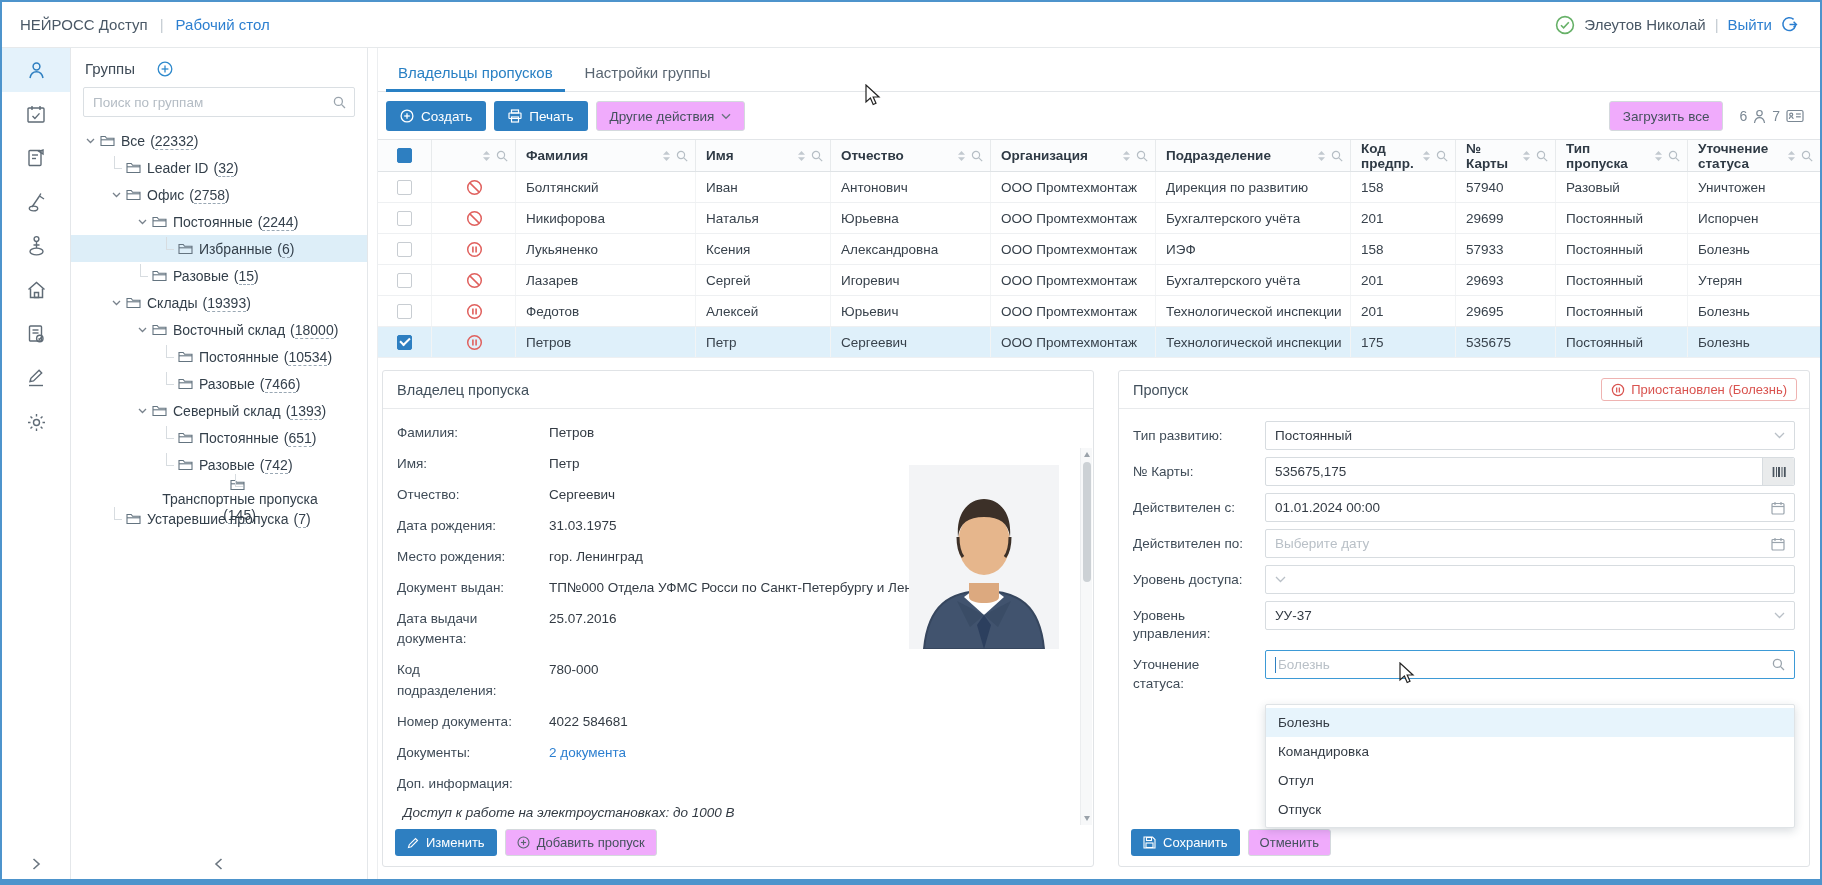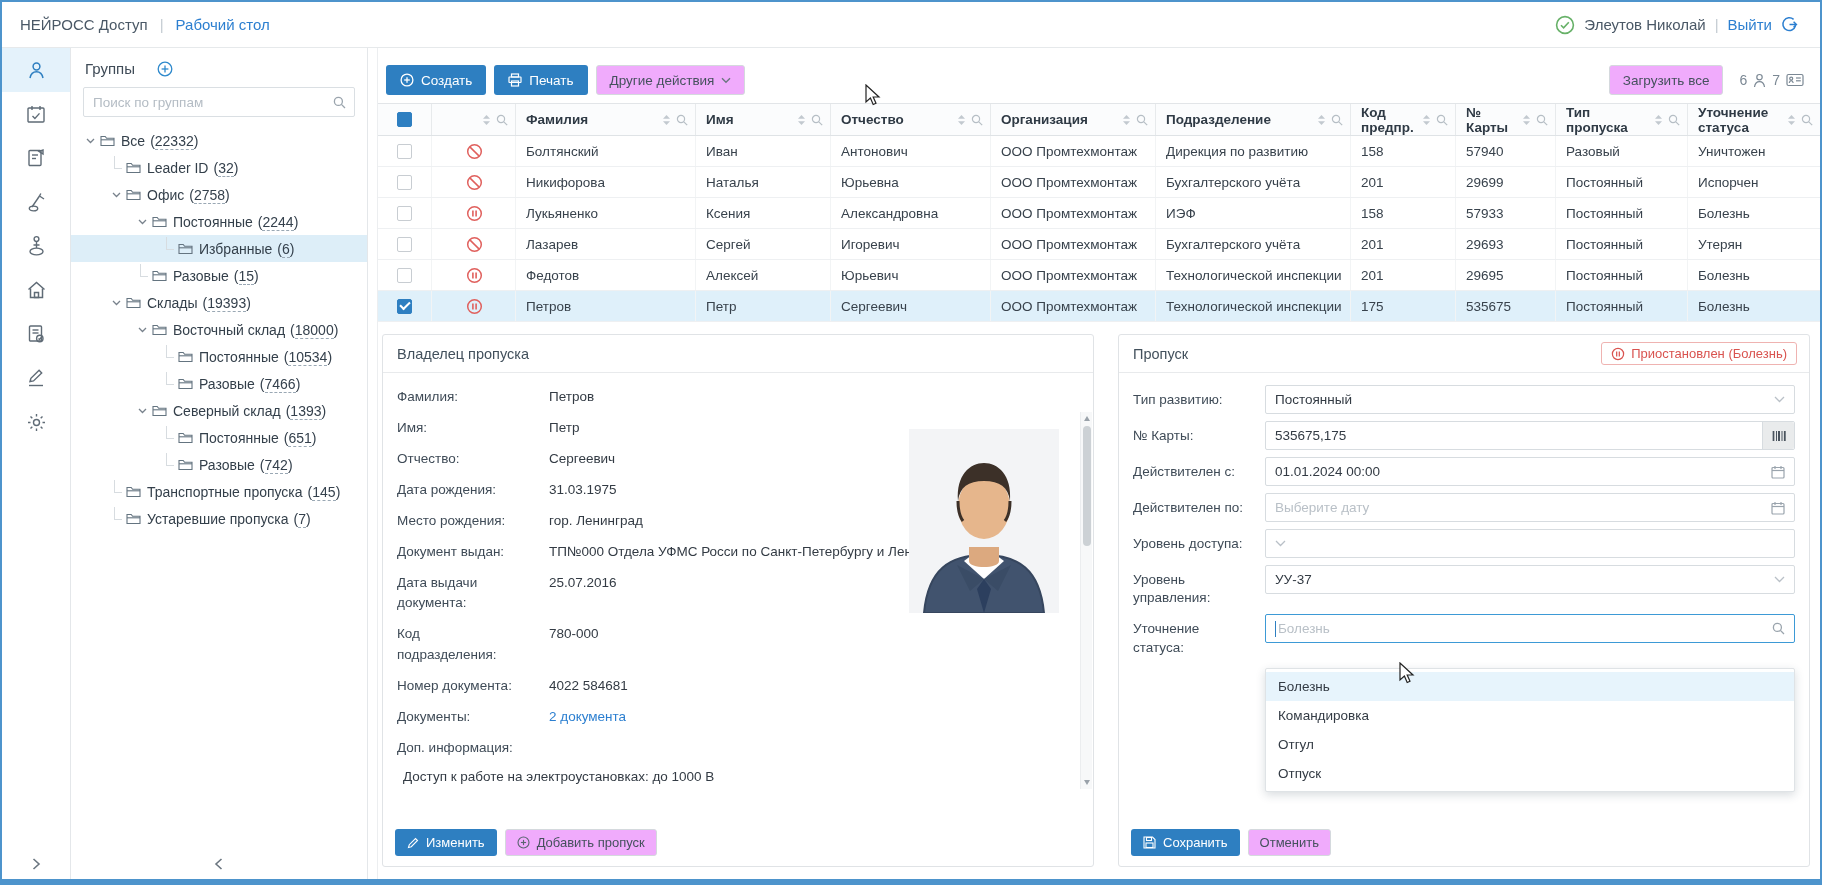--- a/index.html
+++ b/index.html
@@ -82,21 +82,21 @@
   .details { flex:1; display:flex; padding:12px 10px 12px 4px; gap:24px; min-height:0; }
   .panel { border:1px solid #e0e3e6; border-radius:3px; position:relative; background:#fff; }
   .panel-head { height:38px; display:flex; align-items:center; justify-content:space-between;
     padding:0 12px 0 14px; border-bottom:1px solid #e8eaec; font-size:14.5px; color:#42505c; }
   .owner-panel { width:712px; }
   .owner-body { padding:14px 60px 52px 14px; position:relative; }
   .orow { display:flex; margin-bottom:10px; }
   .olabel { width:152px; font-size:13.5px; color:#3f4b57; white-space:pre-line; line-height:1.55; flex-shrink:0; }
   .ovalue { font-size:13.5px; color:#333b44; line-height:1.55; white-space:nowrap; overflow:hidden; max-width:385px; }
   .ovalue.link-val { color:#2c7fd0; cursor:pointer; }
-  .oextra { font-size:13.5px; color:#333b44; margin:2px 0 0 6px; }
+  .oextra { font-size:13.5px; color:#333b44; margin:2px 0 0 6px;font-style:italic; }
   .photo { position:absolute; right:34px; top:56px; width:150px; height:184px; overflow:hidden; }
   .panel-foot { position:absolute; left:12px; bottom:10px; display:flex; gap:8px; }
   .btn-sm { height:27px; padding:0 11px; font-size:13px; }
   
   .oscroll { position:absolute; top:39px; bottom:47px; right:1px; width:12px; background:#f7f8f9; border-left:1px solid #ebedef; }
   .oscroll .thumb { position:absolute; top:14px; left:2px; width:8px; height:120px; background:#ccd1d5; border-radius:4px; }
   .arr { position:absolute; left:3px; width:0; height:0; border-left:3px solid transparent; border-right:3px solid transparent; }
   .arr.up { top:4px; border-bottom:5px solid #9aa2aa; }
   .arr.dn { bottom:4px; border-top:5px solid #9aa2aa; }
   
@@ -428,21 +428,21 @@
             <span class="elbow"></span>
             <span class="fold icon">
               <svg width="15" height="13" viewBox="0 0 15 13" fill="none" stroke="#647480" stroke-width="1.1">
                 <path d="M1 2.5h4.2l1.4 1.8H14v7.2H1z"></path>
                 <path d="M1 5.8h13"></path>
               </svg>
             </span>
             <span class="tlabel">Разовые</span>
             <span class="tcount">(<span class="cnum">742</span>)</span>
           </div>
-          <div class="tnode" style="padding-left: 36px;">
+          <div class="tnode" style="padding-left: 36px; flex-direction: column;">
             <span class="elbow"></span>
             <span class="fold icon">
               <svg width="15" height="13" viewBox="0 0 15 13" fill="none" stroke="#647480" stroke-width="1.1">
                 <path d="M1 2.5h4.2l1.4 1.8H14v7.2H1z"></path>
                 <path d="M1 5.8h13"></path>
               </svg>
             </span>
             <span class="tlabel">Транспортные пропуска</span>
             <span class="tcount">(<span class="cnum">145</span>)</span>
           </div>
@@ -461,20 +461,24 @@
       <div class="groups-bottom">
         <svg width="12" height="14" viewBox="0 0 12 14" fill="none" stroke="#6b7680" stroke-width="1.6">
             <path d="M8.5 2L3 7l5.5 5"></path>
           </svg>
       </div>
     </div>
 
     <div class="divider"></div>
 
     <div class="maincol">
+      <div class="tabs">
+        <div class="tab active"><span>Владельцы пропусков</span></div>
+        <div class="tab"><span>Настройки группы</span></div>
+      </div>
 
       <div class="toolbar">
         <div class="btn btn-primary">
           <span class="icon">
               <svg width="14" height="14" viewBox="0 0 14 14">
                 <circle cx="7" cy="7" r="5.9" fill="none" stroke="#fff" stroke-width="1.3"></circle>
                 <line x1="7" y1="4.2" x2="7" y2="9.8" stroke="#fff" stroke-width="1.3"></line>
                 <line x1="4.2" y1="7" x2="9.8" y2="7" stroke="#fff" stroke-width="1.3"></line>
               </svg>
             </span>

